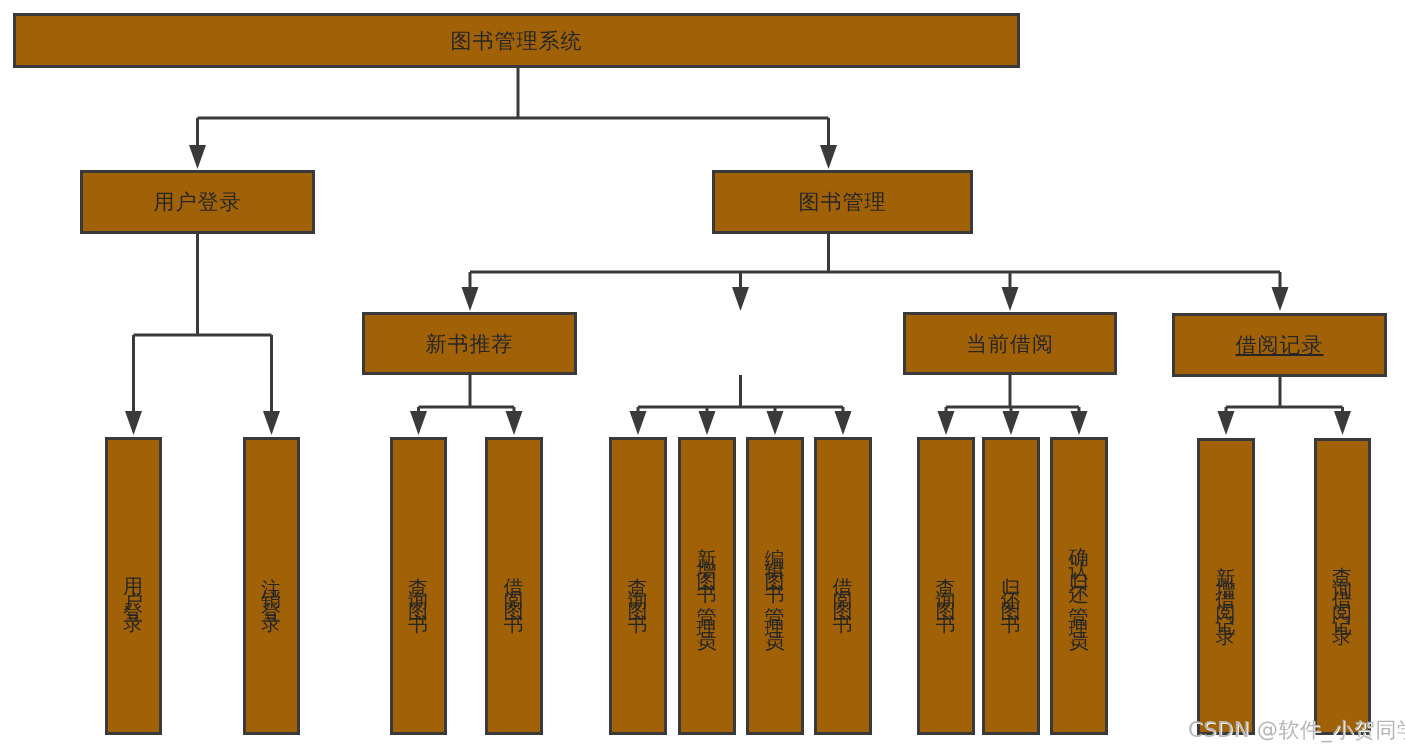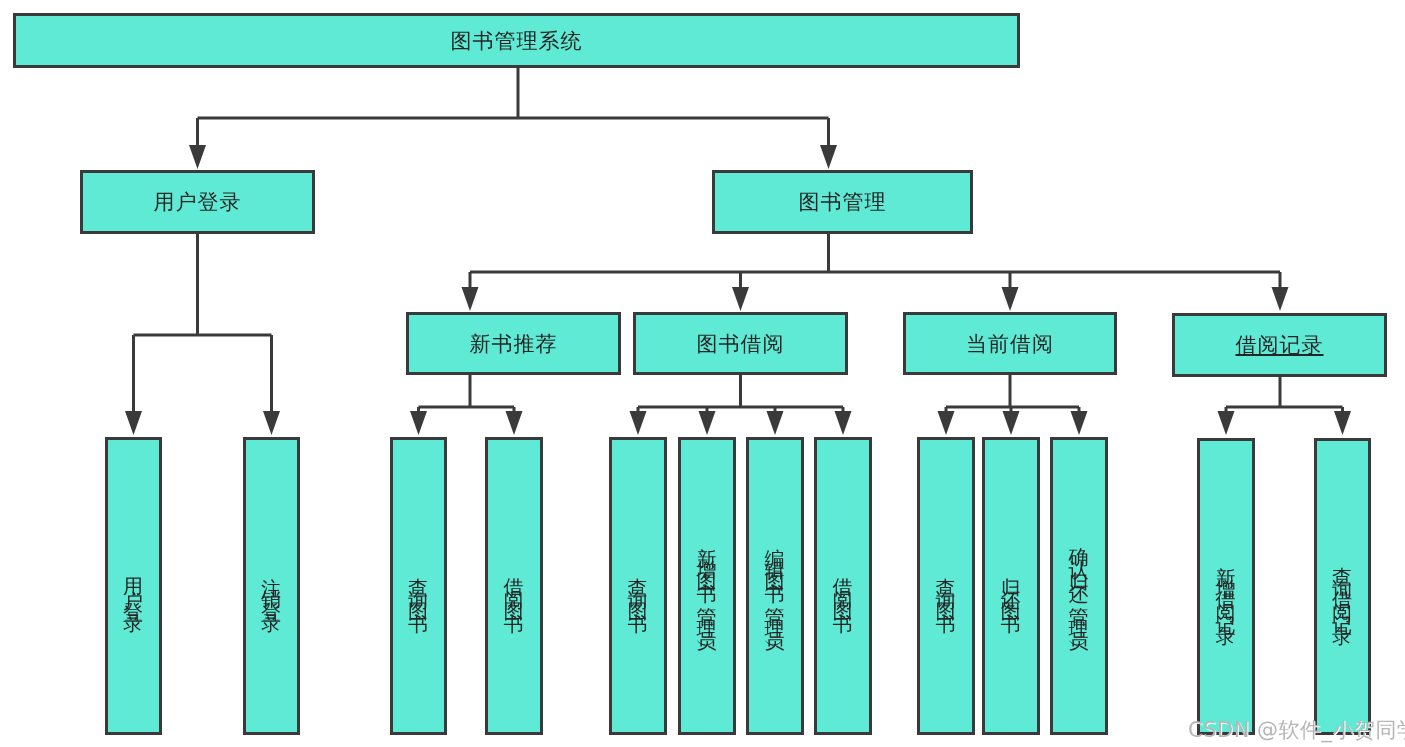--- a/index.html
+++ b/index.html
@@ -18,21 +18,21 @@
   #connectors {
     position: absolute;
     left: 0; top: 0;
     width: 1405px;
     height: 747px;
     z-index: 1;
   }
   .node {
     position: absolute;
     box-sizing: border-box;
-    background: #5eead4;
+    background: #a16207;
     border: 3px solid #3a3a3a;
     display: flex;
     align-items: center;
     justify-content: center;
     z-index: 2;
     color: #262626;
   }
   .hnode {
     font-size: 21px;
     letter-spacing: 1px;
@@ -142,25 +142,22 @@
     <span>图书管理系统</span>
   </div>
 
   <div class="node hnode" style="left:80px; top:170px; width:235px; height:64px;">
     <span>用户登录</span>
   </div>
   <div class="node hnode" style="left:712px; top:170px; width:261px; height:64px;">
     <span>图书管理</span>
   </div>
 
-  <div class="node hnode" style="left:362px; top:312px; width:215px; height:63px;margin-left:44px;">
+  <div class="node hnode" style="left:362px; top:312px; width:215px; height:63px;">
     <span>新书推荐</span>
-  </div>
-  <div class="node hnode" style="left:633px; top:312px; width:215px; height:63px;">
-    <span>图书借阅</span>
   </div>
   <div class="node hnode" style="left:903px; top:312px; width:214px; height:63px;align-items:center;">
     <span>当前借阅</span>
   </div>
   <div class="node hnode" style="left:1172px; top:313px; width:215px; height:64px;text-decoration:underline;">
     <span>借阅记录</span>
   </div>
 
   <div class="node leaf" style="left:105px; top:437px; width:57px; height:298px;">
     <span class="vtext">用户登录</span>

